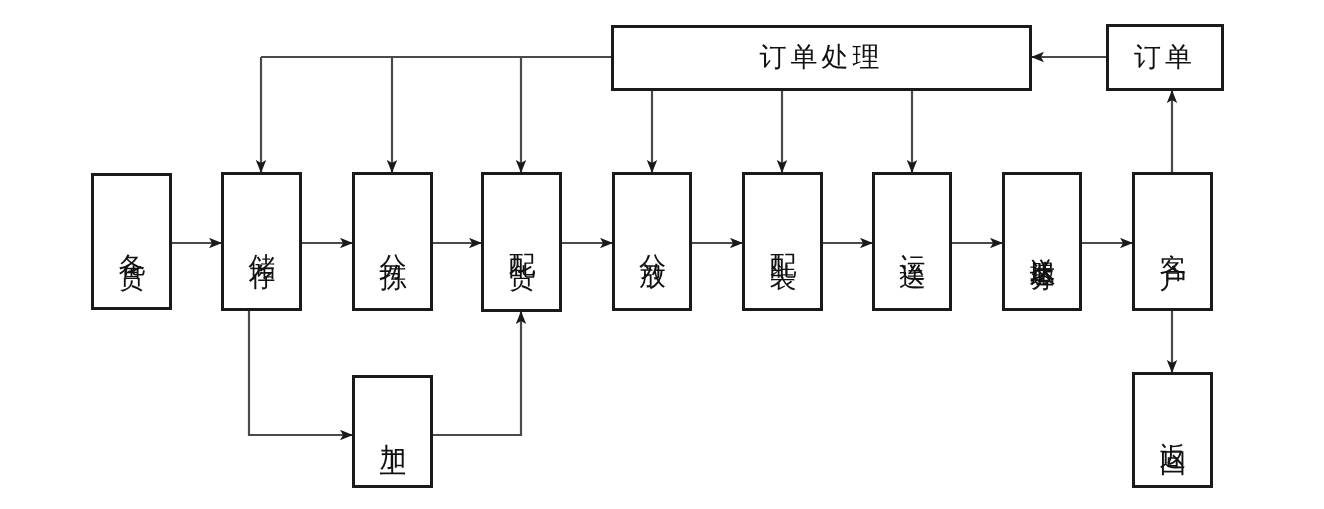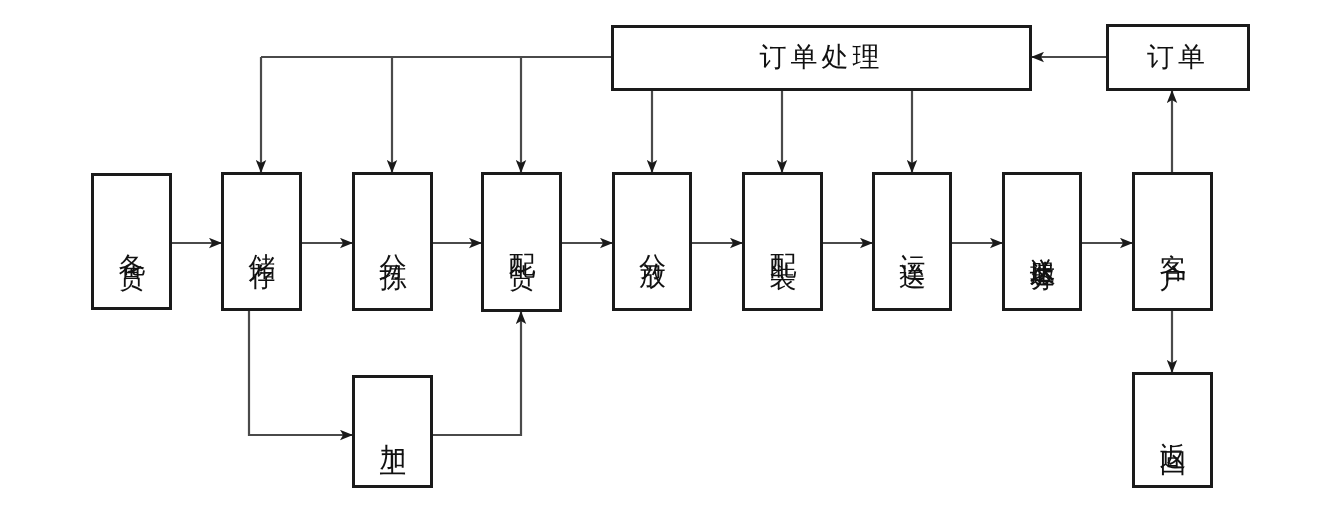--- a/index.html
+++ b/index.html
@@ -138,21 +138,21 @@
   </div>
 
   <div class="node" style="left:1132px; top:172px; width:81px; height:139px;">
     <span class="node-label vertical">客户</span>
   </div>
 
   <div class="node" style="left:611px; top:25px; width:421px; height:66px;">
     <span class="node-label horizontal">订单处理</span>
   </div>
 
-  <div class="node" style="left:1106px; top:24px; width:144px; height:67px;">
+  <div class="node" style="left:1106px; top:24px; width:118px; height:67px;">
     <span class="node-label horizontal">订单</span>
   </div>
 
   <div class="node" style="left:352px; top:375px; width:81px; height:113px;">
     <span class="node-label vertical">加工</span>
   </div>
 
   <div class="node" style="left:1132px; top:372px; width:81px; height:116px;">
     <span class="node-label vertical">返回</span>
   </div>

